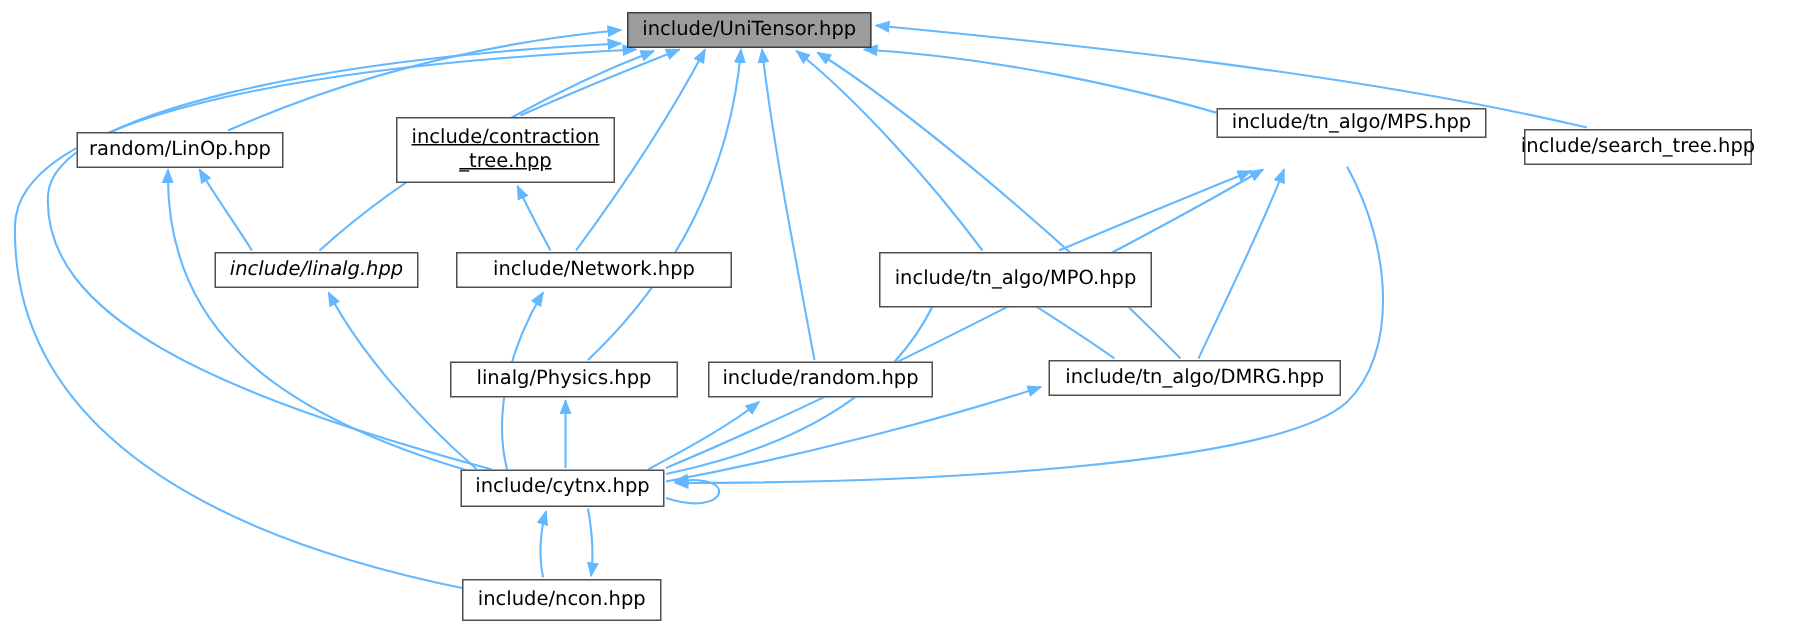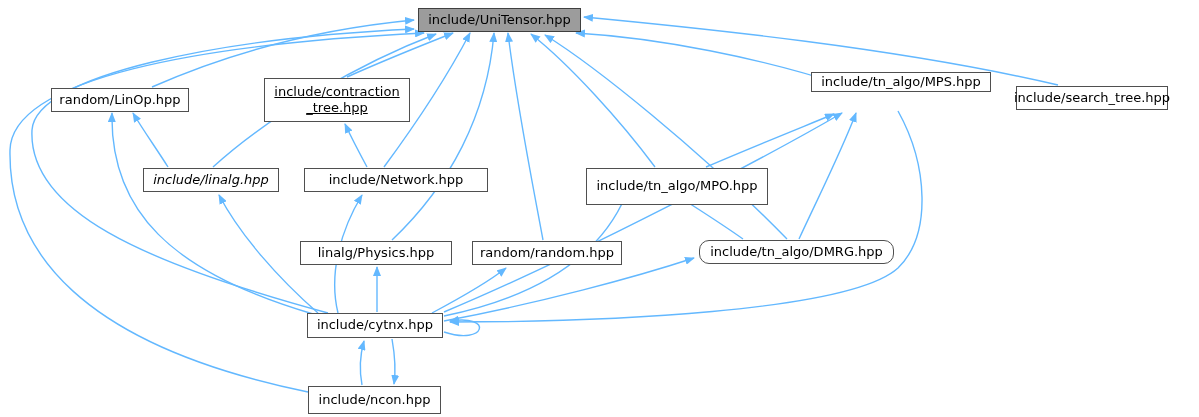--- a/index.html
+++ b/index.html
@@ -78,21 +78,21 @@
   <div class="node" style="left:1016px;top:86px;width:152px;height:24px;">include/search_tree.hpp</div>
 
   <div class="node" style="left:143px;top:168px;width:136px;height:24px;font-style:italic;">include/linalg.hpp</div>
 
   <div class="node" style="left:304px;top:168px;width:184px;height:24px;">include/Network.hpp</div>
 
   <div class="node" style="left:586px;top:168px;width:182px;height:37px;text-align:right;">include/tn_algo/MPO.hpp</div>
 
   <div class="node" style="left:300px;top:241px;width:152px;height:24px;">linalg/Physics.hpp</div>
 
-  <div class="node" style="left:472px;top:241px;width:150px;height:24px;">random/random.hpp</div>
+  <div class="node" style="left:472px;top:241px;width:150px;height:24px;">include/random.hpp</div>
 
-  <div class="node" style="left:699px;top:240px;width:195px;height:24px;border-radius:10px;">include/tn_algo/DMRG.hpp</div>
+  <div class="node" style="left:699px;top:240px;width:195px;height:24px;">include/tn_algo/DMRG.hpp</div>
 
   <div class="node" style="left:307px;top:313px;width:136px;height:25px;">include/cytnx.hpp</div>
 
   <div class="node" style="left:308px;top:386px;width:133px;height:28px;">include/ncon.hpp</div>
 
 </div>
 
 </body></html>

